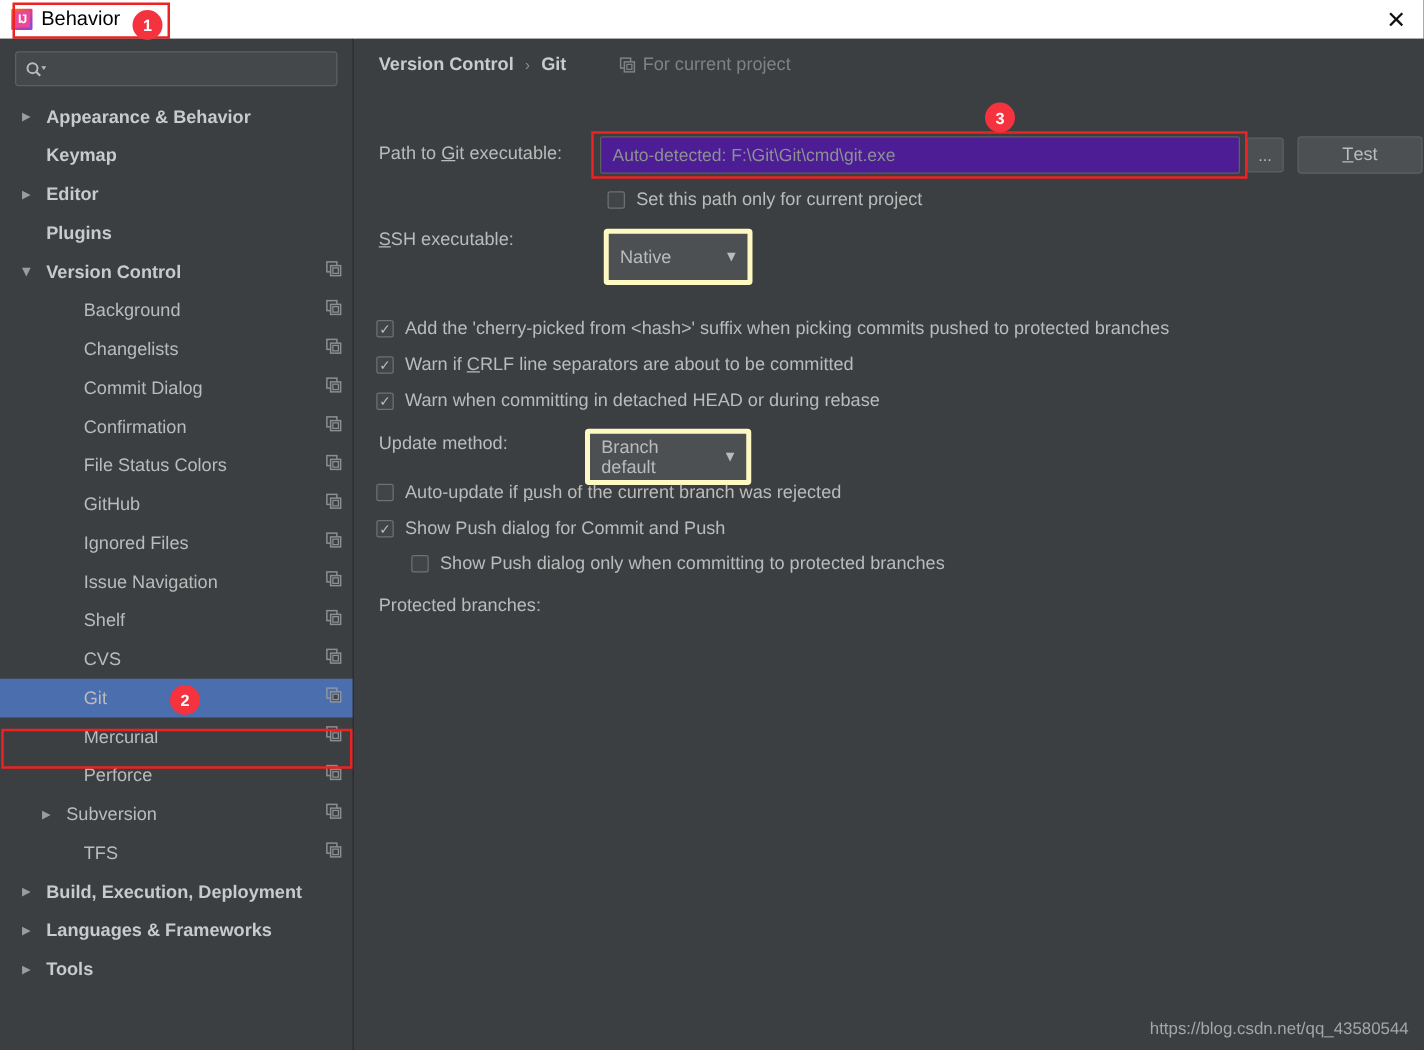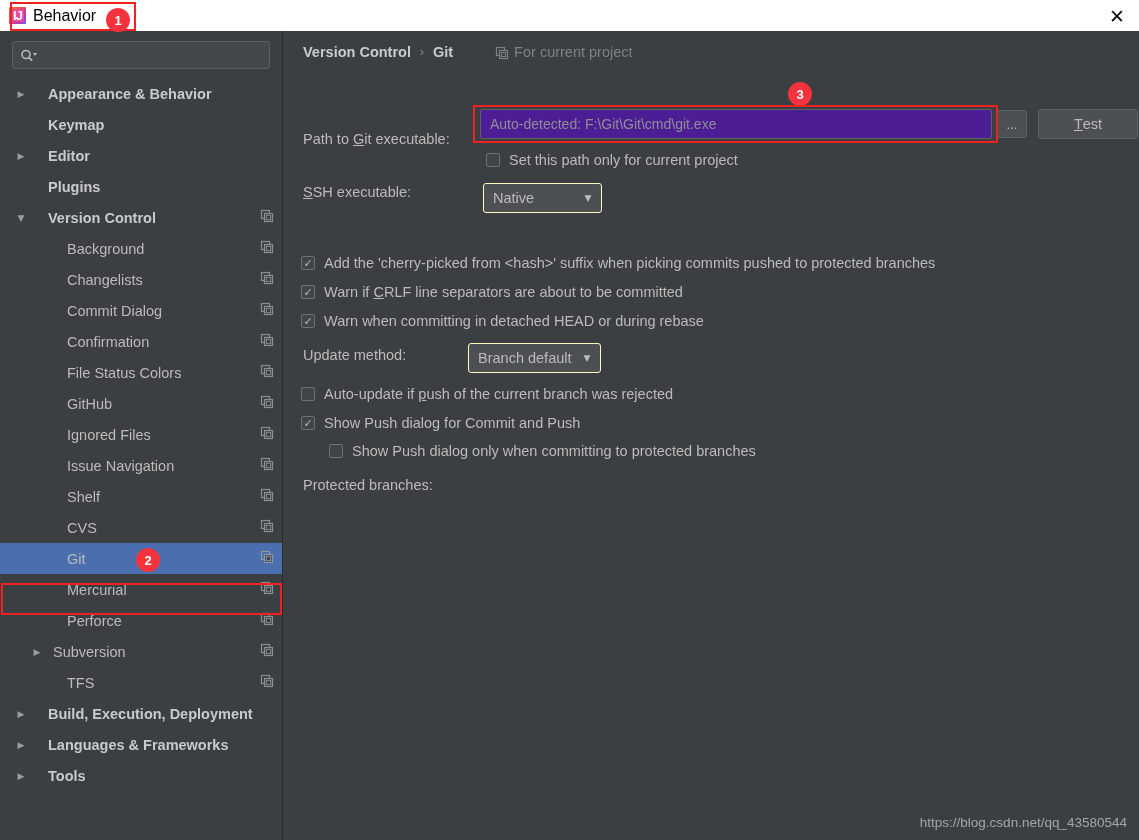--- a/index.html
+++ b/index.html
@@ -22,21 +22,21 @@
     position: relative; flex: 0 0 auto;
   }
   #app-icon .ij-bg {
     position: absolute; inset: 0;
     background: linear-gradient(135deg,#f97a12 0%, #e2466e 45%, #b33bb0 72%, #6b57ff 100%);
     border-radius: 1px;
   }
   #app-icon .ij-inner {
     position: absolute; left: 2px; top: 2px; right: 2px; bottom: 2px;
     background: #ec4899; border-radius: 1px;
-    color: #fff; font-size: 13px; font-weight: bold;
+    color: #fff; font-size: 10px; font-weight: bold;
     display: flex; align-items: center; justify-content: center;
     letter-spacing: -1px;
     font-family: "Liberation Sans", sans-serif;
   }
   #title-text {
     font-size: 16px; color: #000; line-height: 1;
   }
   #close-btn {
     position: absolute; right: 0; top: 0; width: 44px; height: 31px;
     display: flex; align-items: center; justify-content: center;
@@ -96,21 +96,21 @@
     font-family: "DejaVu Sans", sans-serif;
   }
   .arrow.empty { visibility: hidden; }
   .lbl {
     color: #bbbbbb; font-size: 14.5px; white-space: nowrap;
   }
   .lbl.bold { font-weight: bold; color: #c8cbce; }
   .copy-ico { margin-left: auto; flex: 0 0 auto; opacity: .85; }
   
   .ind0 { padding-left: 14px; }
-  .ind0 .lbl { margin-left: 20px; }
+  .ind0 .lbl { margin-left: 9px; }
   .ind1 { padding-left: 44px; }
   .ind1 .lbl { margin-left: 9px; }
   .ind1b { padding-left: 30px; }
   .ind1b .lbl { margin-left: 9px; }
   #ann-git-box {
     position: absolute; left: 1px; top: 552px; width: 281px; height: 32px;
     border: 2px solid #ee2222; pointer-events: none; z-index: 30;
   }
 
   
@@ -160,22 +160,22 @@
   .cb {
     width: 14px; height: 14px; flex: 0 0 auto;
     border: 1px solid #6e7174; background: #414547; border-radius: 2px;
     display: flex; align-items: center; justify-content: center;
     color: #bbbbbb; font-size: 11px; line-height: 1;
     font-family: "DejaVu Sans", sans-serif;
   }
   .cb-txt { color: #bbbbbb; font-size: 14.5px; margin-left: 9px; white-space: nowrap; }
 
   .combo {
-    background: #4c5052; border: 1px solid #fef9c3; border-radius: 3px;
-    height: 30px; display: flex; align-items: center;
+    background: #4c5052; border: 4px solid #fef9c3; border-radius: 3px;
+    height: 45px; display: flex; align-items: center;
     color: #bbbbbb; font-size: 14.5px; padding-left: 9px;
   }
   .combo .cval { flex: 1; }
   .combo .carrow {
     width: 26px; display: flex; align-items: center; justify-content: center;
     color: #bbbbbb; font-size: 9px; font-family: "DejaVu Sans", sans-serif;
   }
 
   #watermark {
     position: absolute; right: 12px; bottom: 10px;
@@ -395,21 +395,21 @@
       <span class="proj-ico">
         <svg width="14" height="14" viewBox="0 0 14 14">
           <rect x="1.5" y="1.5" width="8" height="8" fill="none" stroke="#7f8285" stroke-width="1.2"></rect>
           <rect x="4.5" y="4.5" width="8" height="8" fill="#3c3f41" stroke="#7f8285" stroke-width="1.2"></rect>
           <rect x="6.5" y="6.5" width="4" height="4" fill="none" stroke="#7f8285" stroke-width="1"></rect>
         </svg>
       </span><span>For current project</span>
     </span>
   </div>
 
-  <div class="row" style="left:19px; top:100px;">
+  <div class="row" style="left:19px; top:84px;">
     <span class="fld-label"><span>Path to </span><span class="mn">G</span><span>it executable:</span></span>
   </div>
   <div class="textfield" id="path-input">
     <span>Auto-detected: F:\Git\Git\cmd\git.exe</span>
   </div>
   <div id="ann-path-box"></div>
   <div id="browse-btn">...</div>
   <div id="test-btn">
       <span class="mn">T</span>
       <span>est</span>

